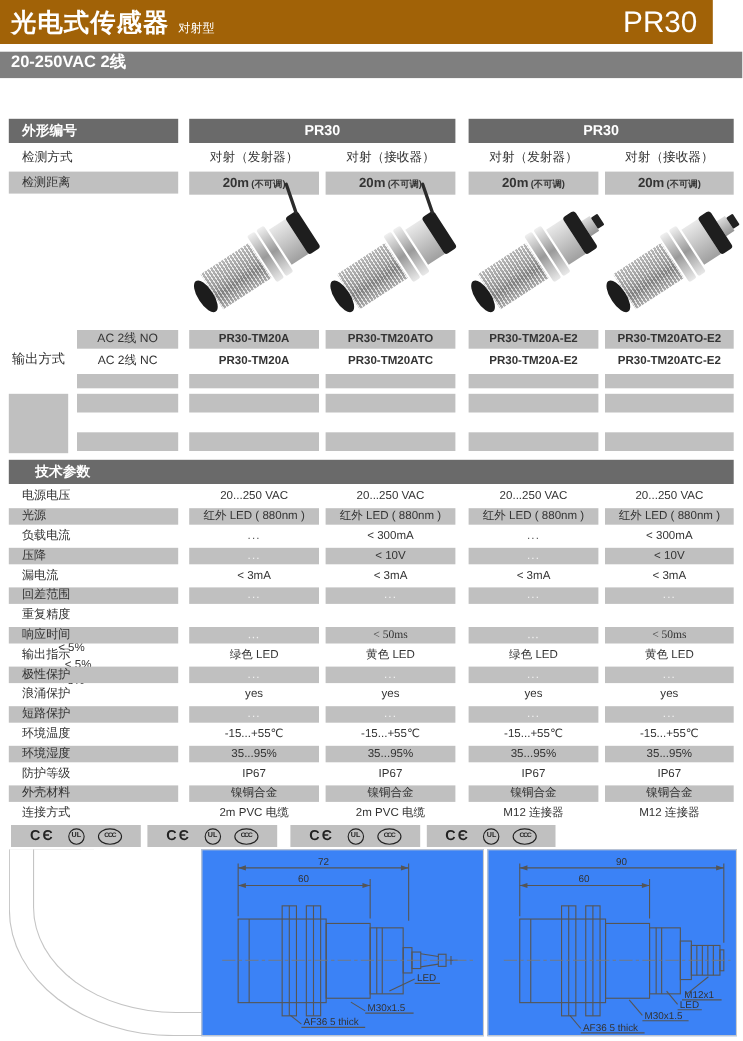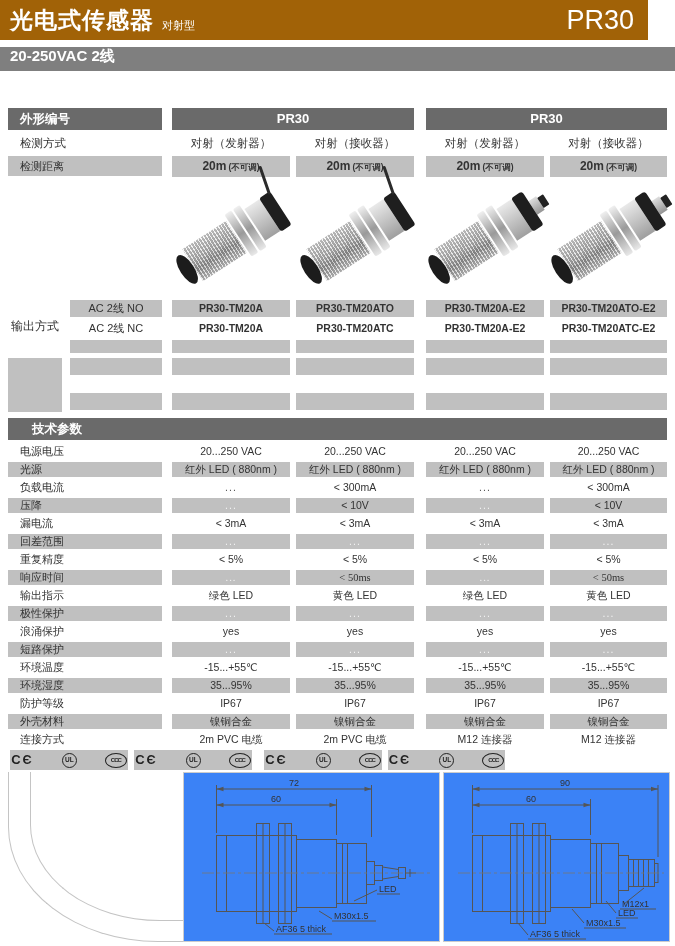--- a/index.html
+++ b/index.html
@@ -38,21 +38,21 @@
   .olabel{position:absolute;left:8px;top:300px;width:54px;height:53px;display:flex;align-items:center;justify-content:center;font-size:12px;}
   .olabel2{position:absolute;left:8px;top:358px;width:54px;height:54px;background:#C0C0C0;}
   .ocell{margin-left:70px;width:92px;text-align:center;}
   .model{font-weight:bold;font-size:10.5px;}
 
   .spec-row .col{font-size:10.5px;}
   .dots{color:#555;letter-spacing:1px;}
   .dots-light{color:#f2f2f2;letter-spacing:1px;}
 
   
-  .certs{display:flex;align-items:center;justify-content:center;gap:28px;}
+  .certs{display:flex;align-items:center;justify-content:center;gap:12px;}
   .cert{display:inline-flex;align-items:center;justify-content:center;color:#222;}
   .cert.ce{font-size:13px;font-weight:bold;letter-spacing:2px;}
   .cert.ul{width:13px;height:13px;border:1.3px solid #222;border-radius:50%;font-size:6.5px;font-weight:bold;}
   .cert.ccc{width:20px;height:13px;border:1.3px solid #222;border-radius:50% / 50%;font-size:6px;font-weight:bold;letter-spacing:-1px;}
 
   
   .sensor{position:absolute;top:185px;width:124px;height:108px;}
   .srot{position:absolute;left:0;top:32px;width:124px;height:44px;display:flex;align-items:center;transform:rotate(-33deg);}
   .sface{width:14px;height:33px;background:#1c1c1c;border-radius:7px/16px;flex:none;}
   .sbarrel{width:52px;height:38px;flex:none;background:
@@ -342,21 +342,21 @@
       <div class="col g3">&lt; 3mA</div>
       <div class="col g4">&lt; 3mA</div>
     </div>
     <div class="row spec-row" style="top: 534px; height: 15px; line-height: 15px;">
       <div class="lab plab grey">回差范围</div>
       <div class="col g1 grey dots-light">...</div>
       <div class="col g2 grey dots-light">...</div>
       <div class="col g3 grey dots-light">...</div>
       <div class="col g4 grey dots-light">...</div>
     </div>
-    <div class="row spec-row" style="top: 552px; height: 15px; line-height: 15px;">
+    <div class="row spec-row" style="top: 552px; height: 15px; line-height: 15px; flex-direction: column;">
       <div class="lab plab">重复精度</div>
       <div class="col g1">&lt; 5%</div>
       <div class="col g2">&lt; 5%</div>
       <div class="col g3">&lt; 5%</div>
       <div class="col g4">&lt; 5%</div>
     </div>
     <div class="row spec-row" style="top: 570px; height: 15px; line-height: 15px; font-family: Liberation Serif, serif;">
       <div class="lab plab grey">响应时间</div>
       <div class="col g1 grey dots-light">...</div>
       <div class="col g2 grey">&lt; 50ms</div>

